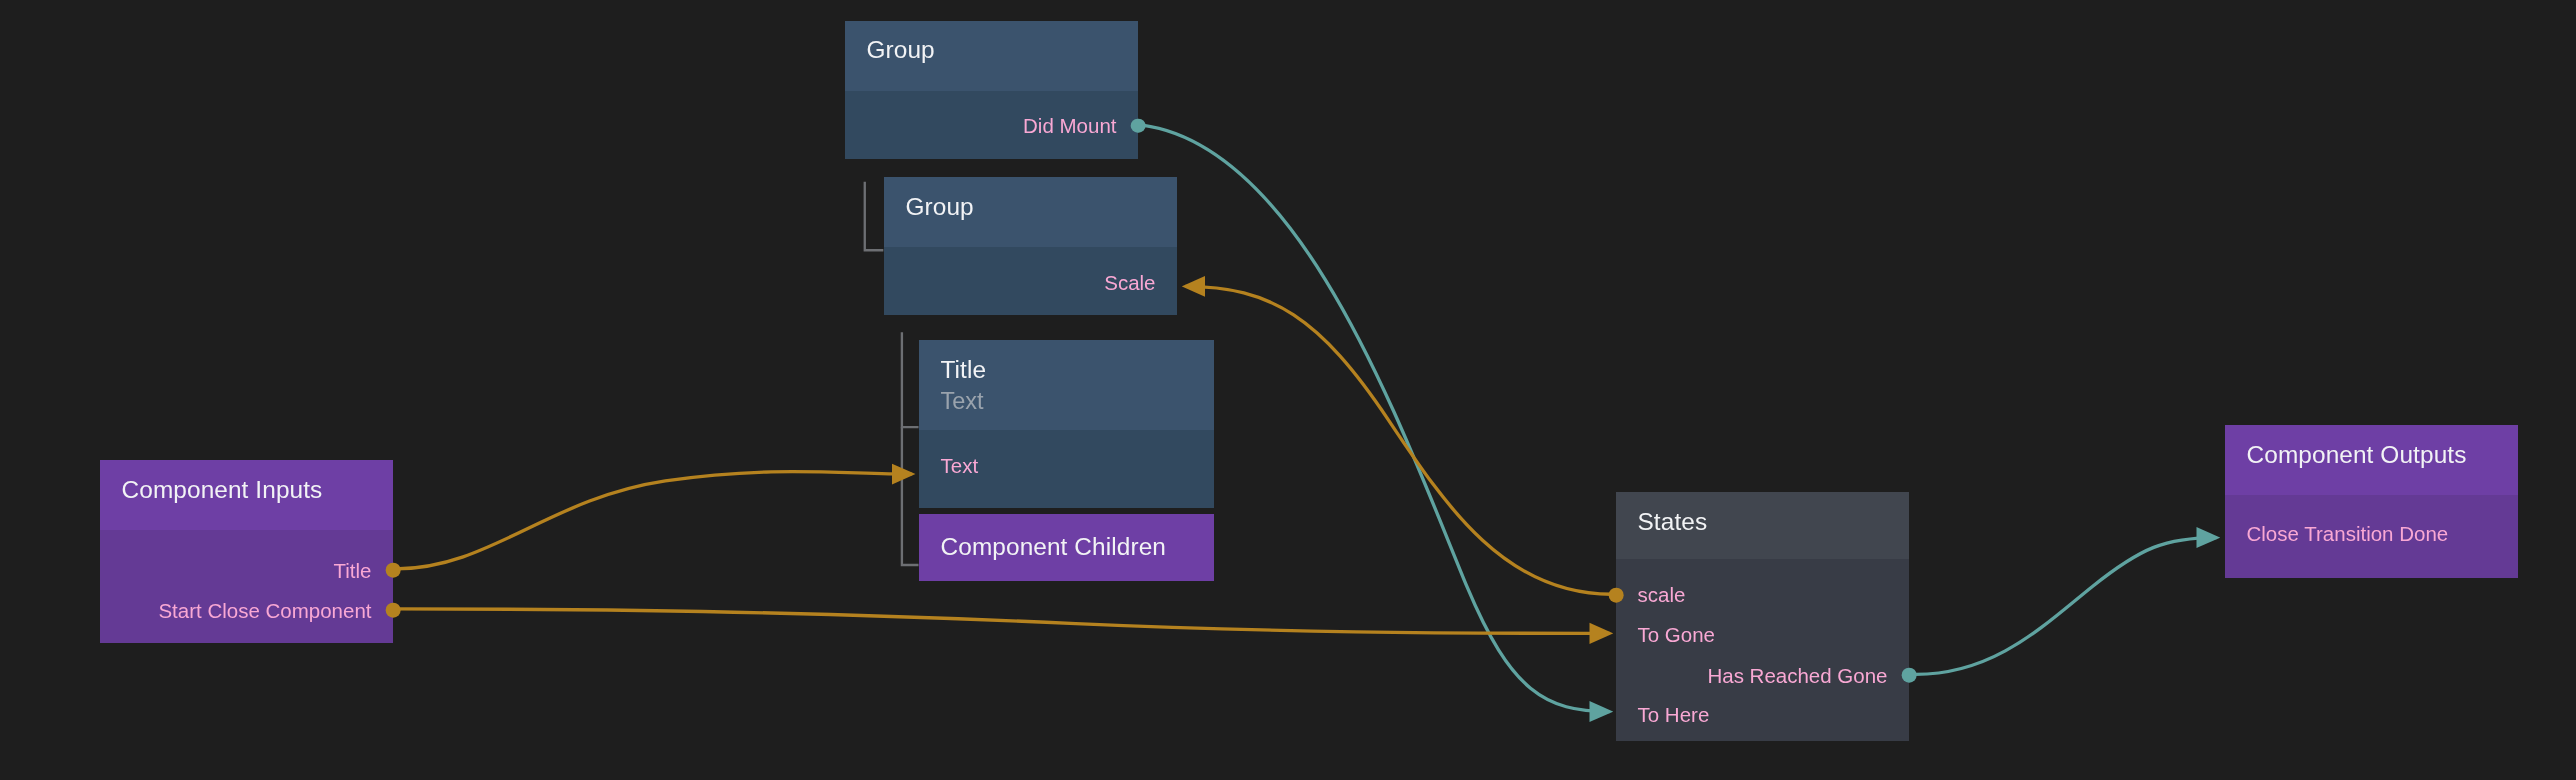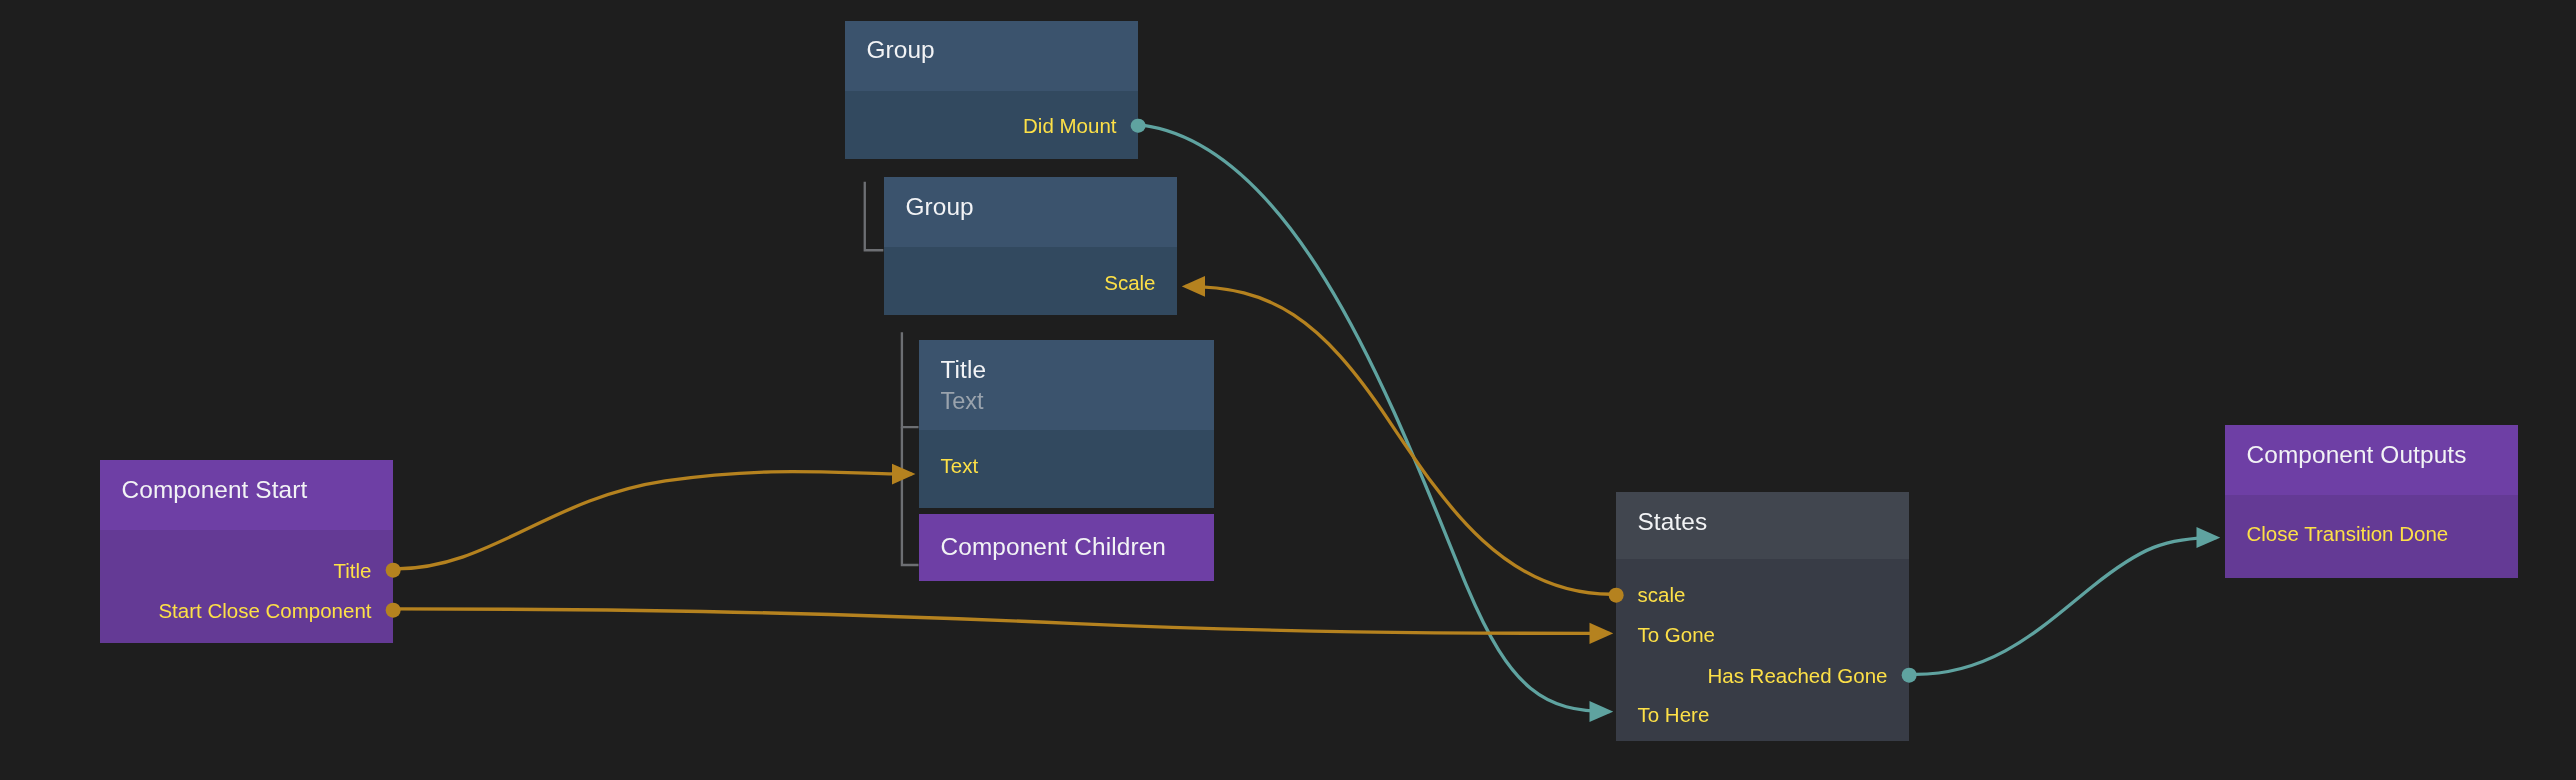--- a/index.html
+++ b/index.html
@@ -99,21 +99,21 @@
   .port-row.out {
     right: 21.5px;
     justify-content: flex-end;
   }
   .port-row.in {
     left: 21.5px;
     justify-content: flex-start;
   }
   .port-label {
     font-size: 20.5px;
-    color: #fde047;
+    color: #f9a8d4;
     line-height: 1;
   }
 
   .port-dot {
     position: absolute;
     width: 14.7px;
     height: 14.7px;
     border-radius: 50%;
     transform: translate(-50%, -50%);
   }
@@ -196,21 +196,21 @@
         </div>
       </div>
     </div>
 
     <div class="node flat" style="left:919px; top:514px; width:295px; height:67px;">
       <div class="node-title">Component Children</div>
     </div>
 
     <div class="node purple" style="left:100px; top:460px; width:293px; height:184px;">
       <div class="node-header" style="height:70px;">
-        <div class="node-title">Component Start</div>
+        <div class="node-title">Component Inputs</div>
       </div>
       <div class="node-body" style="height:113px;">
         <div class="port-row out" style="top:29px;">
           <span class="port-label">Title</span>
         </div>
         <div class="port-row out" style="top:69px;">
           <span class="port-label">Start Close Component</span>
         </div>
       </div>
       <span class="port-dot orange" style="left:293px; top:110px;"></span>

